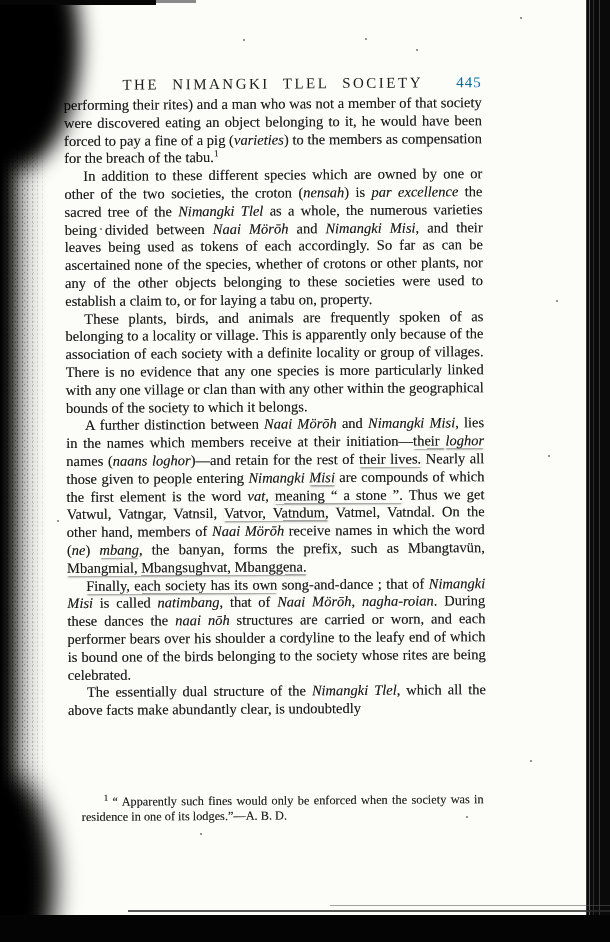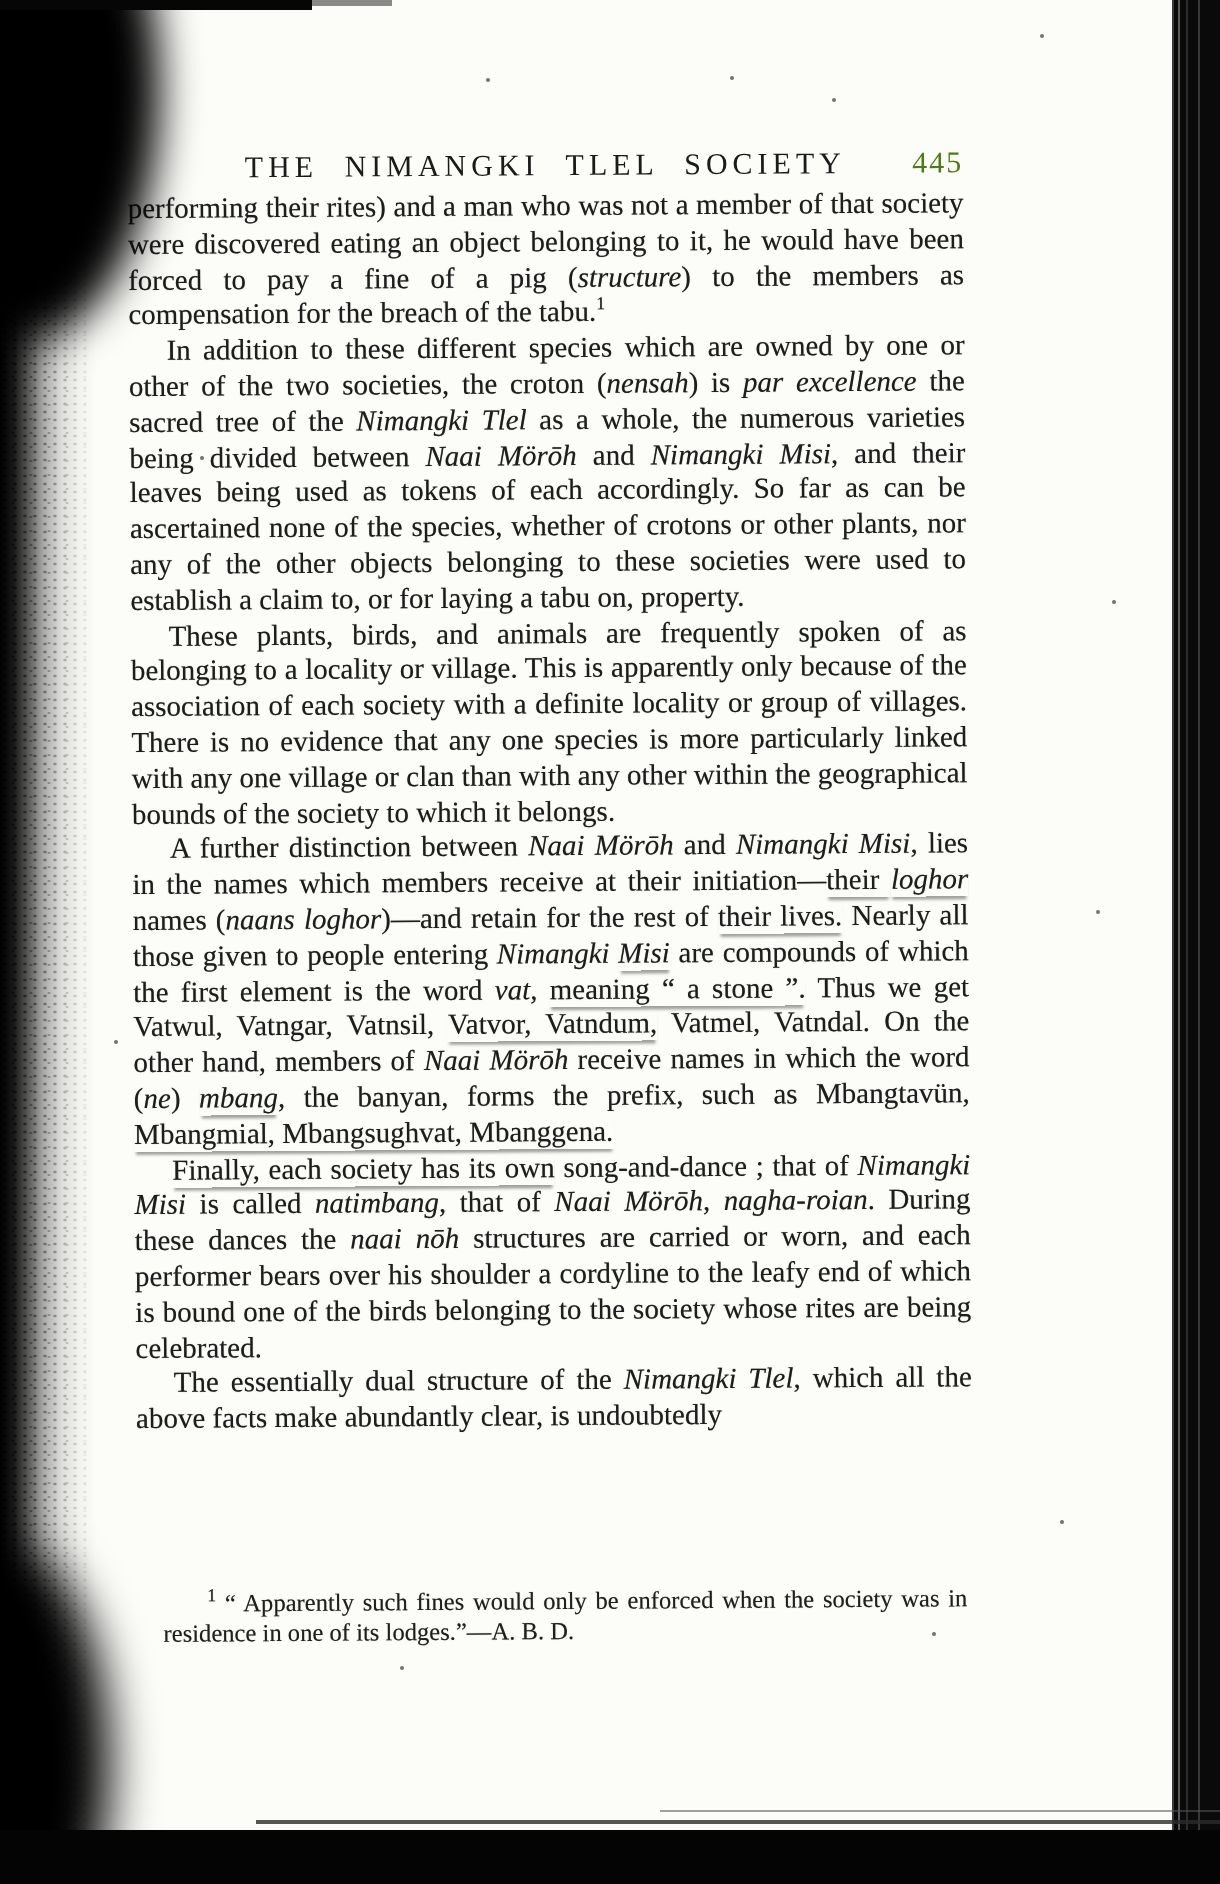--- a/index.html
+++ b/index.html
@@ -55,21 +55,21 @@
     width:2px; height:2px; z-index:2; }
   
   .content { position:absolute; inset:0; z-index:1;
     transform:rotate(-0.4deg); transform-origin:70px 420px; }
   .header { position:absolute; left:66px; top:77px; width:418px; height:18px; }
   .title {
     display:block; text-align:center;
     font-size:15px; letter-spacing:2.5px; word-spacing:7px;
     color:#1b1b1b;
   }
-  .pagenum { position:absolute; right:0; top:0; font-size:15px; letter-spacing:1px; color:#4d7c0f; }
+  .pagenum { position:absolute; right:0; top:0; font-size:15px; letter-spacing:1px; color:#0369a1; }
   .body-text {
     position:absolute; left:66px; top:97px; width:418px;
     font-size:14.5px; line-height:17.8px; text-align:justify;
     color:#1d1d1d;
     text-shadow:0 0 .4px rgba(20,20,20,.55);
   }
   p.para { margin:0; padding:0; }
   p.indent { text-indent:19px; }
   .it { font-style:italic; }
   sup { font-size:9px; line-height:0; vertical-align:super; }
@@ -104,21 +104,21 @@
 <div class="speck" style="left:530px; top:760px;"></div>
 <div class="speck" style="left:200px; top:833px;"></div>
 <div class="speck" style="left:466px; top:816px;"></div>
 
 <div class="content">
   <div class="header">
     <span class="title">THE NIMANGKI TLEL SOCIETY</span>
     <span class="pagenum">445</span>
   </div>
   <div class="body-text">
-      <p class="para"><span>performing their rites) and a man who was not a member of that society were discovered eating an object belonging to it, he would have been forced to pay a fine of a pig (</span><span class="it">structure</span><span>) to the members as compensation for the breach of the tabu.</span><sup>1</sup></p>
+      <p class="para"><span>performing their rites) and a man who was not a member of that society were discovered eating an object belonging to it, he would have been forced to pay a fine of a pig (</span><span class="it">varieties</span><span>) to the members as compensation for the breach of the tabu.</span><sup>1</sup></p>
       <p class="para indent"><span>In addition to these different species which are owned by one or other of the two societies, the croton (</span><span class="it">nensah</span><span>) is </span><span class="it">par excellence</span><span> the sacred tree of the </span><span class="it">Nimangki Tlel</span><span> as a whole, the numerous varieties being divided between </span><span class="it">Naai Mörōh</span><span> and </span><span class="it">Nimangki Misi</span><span>, and their leaves being used as tokens of each accordingly. So far as can be ascertained none of the species, whether of crotons or other plants, nor any of the other objects belonging to these societies were used to establish a claim to, or for laying a tabu on, property.</span></p>
       <p class="para indent"><span>These plants, birds, and animals are frequently spoken of as belonging to a locality or village. This is apparently only because of the association of each society with a definite locality or group of villages. There is no evidence that any one species is more particularly linked with any one village or clan than with any other within the geographical bounds of the society to which it belongs.</span></p>
       <p class="para indent"><span>A further distinction between </span><span class="it">Naai Mörōh</span><span> and </span><span class="it">Nimangki Misi</span><span>, lies in the names which members receive at their initiation—</span><span class="u">their </span><span class="it u">loghor</span><span> names (</span><span class="it">naans loghor</span><span>)—and retain for the rest of </span><span class="u">their lives.</span><span> Nearly all those given to people entering </span><span class="it">Nimangki </span><span class="it u">Misi</span><span> are compounds of which the first element is the word </span><span class="it">vat</span><span>, </span><span class="u">meaning “ a stone ”.</span><span> Thus we get Vatwul, Vatngar, Vatnsil, </span><span class="u">Vatvor, Vatndum,</span><span> Vatmel, Vatndal. On the other hand, members of </span><span class="it">Naai Mörōh</span><span> receive names in which the word (</span><span class="it">ne</span><span>) </span><span class="it u">mbang</span><span>, the banyan, forms the prefix, such as Mbangtavün, </span><span class="u">Mbangmial, Mbangsughvat, Mbanggena.</span></p>
       <p class="para indent"><span class="u">Finally, each society has its own</span><span> song-and-dance ; that of </span><span class="it">Nimangki Misi</span><span> is called </span><span class="it">natimbang</span><span>, that of </span><span class="it">Naai Mörōh</span><span>, </span><span class="it">nagha-roian</span><span>. During these dances the </span><span class="it">naai nōh</span><span> structures are carried or worn, and each performer bears over his shoulder a cordyline to the leafy end of which is bound one of the birds belonging to the society whose rites are being celebrated.</span></p>
       <p class="para indent"><span>The essentially dual structure of the </span><span class="it">Nimangki Tlel</span><span>, which all the above facts make abundantly clear, is undoubtedly</span></p>
     </div>
   <p class="footnote"><sup>1</sup><span> “ Apparently such fines would only be enforced when the society was in residence in one of its lodges.”—A. B. D.</span></p>
 </div>
 
 </body></html>

